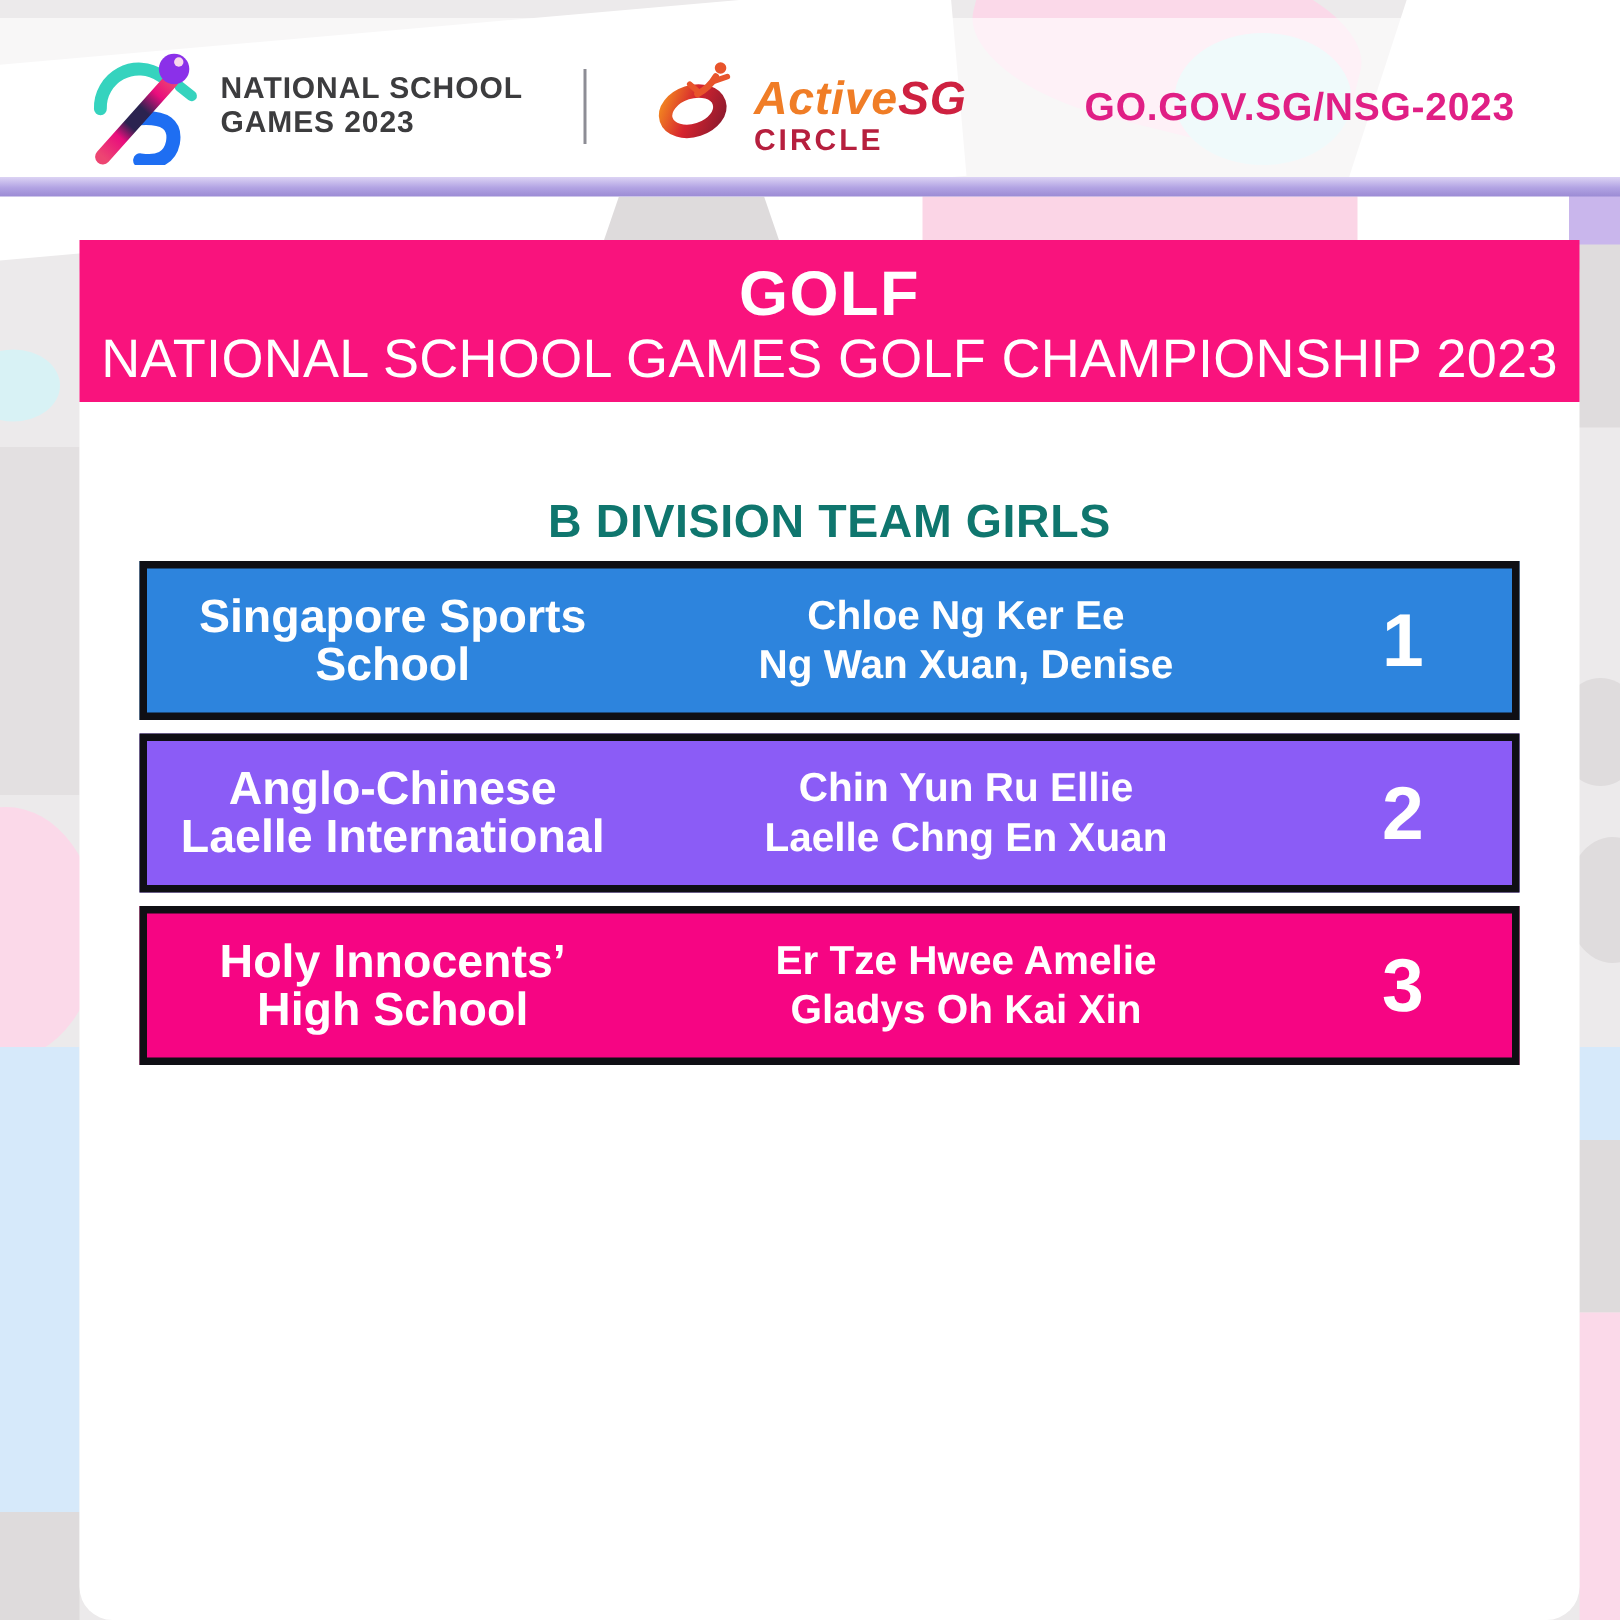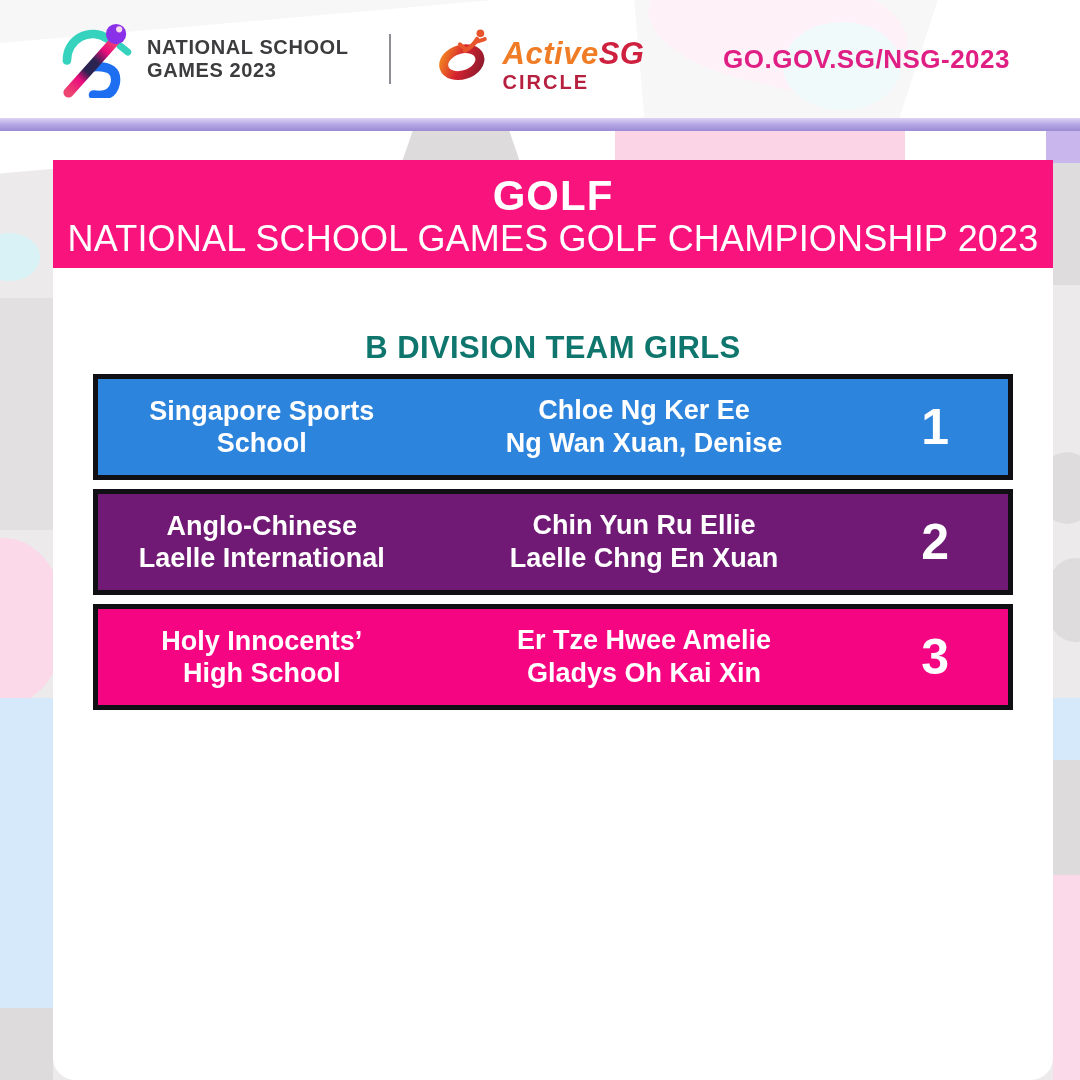--- a/index.html
+++ b/index.html
@@ -23,21 +23,21 @@
   .sh-left-blue  { left:0; top:698px; width:53px; height:314px; background:#D6E9FA; }
   .sh-left-gray2 { left:0; top:1008px; width:53px; height:72px; background:#DEDBDC; }
   .sh-right-gray1{ left:1048px; top:163px; width:32px; height:122px; background:#DFDCDD; }
   .sh-right-gc1  { left:1038px; top:452px; width:58px; height:72px; background:#DFDCDD; border-radius:50%; }
   .sh-right-gc2  { left:1044px; top:558px; width:62px; height:84px; background:#DFDCDD; border-radius:50%; }
   .sh-right-blue { left:1053px; top:698px; width:27px; height:62px; background:#D6E9FA; }
   .sh-right-gray2{ left:1053px; top:760px; width:27px; height:115px; background:#DEDBDC; }
   .sh-right-pink { left:1053px; top:875px; width:27px; height:205px; background:#FBD9E9; }
 
   
-  .header { position:absolute; left:0; top:0; width:1080px; height:118px; z-index:5;
+  .header { position:absolute; left:0; top:12px; width:1080px; height:118px; z-index:5;
             background:rgba(255,255,255,0.62); display:flex; align-items:center; }
   .nsg-logo { margin-left:56px; display:flex; align-items:center; gap:13px; }
   .nsg-text { font-weight:bold; font-size:20px; line-height:23px; letter-spacing:0.6px; color:#3C3C3E; }
   .divider { width:2px; height:50px; background:#8D8D95; margin-left:40px; }
   .asg-logo { margin-left:42px; display:flex; align-items:flex-start; gap:6px; }
   .asg-textcol { margin-top:14px; }
   .asg-brand { font-style:italic; font-weight:bold; font-size:31px; line-height:30px; letter-spacing:0.5px; }
   .asg-circle { font-weight:bold; font-size:20px; letter-spacing:2px; margin-top:2px; }
   .nsg-url { margin-left:auto; margin-right:70px; font-weight:bold; font-size:26px; letter-spacing:0.5px; }
 
@@ -51,21 +51,21 @@
             display:flex; flex-direction:column; justify-content:center; }
   .banner-sport { font-weight:bold; font-size:42px; line-height:44px; letter-spacing:1px; }
   .banner-sub   { font-weight:normal; font-size:36px; line-height:32px; margin-top:5px; letter-spacing:0.2px; }
   .section-heading { margin-top:62px; text-align:center; font-weight:bold;
                      font-size:31px; line-height:36px; letter-spacing:0.4px; }
   .rows { margin:8px 40px 0 40px; }
   .row { height:106px; border:5px solid #0F0F14; margin-bottom:9px;
          display:grid; grid-template-columns:36% 48% 16%; align-items:center;
          color:#FFFFFF; font-weight:bold; text-align:center; }
   .school span, .players span { display:block; }
-  .school  { font-size:27px; line-height:32px; }
+  .school  { font-size:31px; line-height:32px; }
   .players { font-size:27px; line-height:33px; }
   .rank    { font-size:50px; line-height:1; }
 </style>
 </head>
 <body>
 
 <div class="stage">
 
   <div class="sh sh-white-ribbon1"></div>
   <div class="sh sh-white-topright"></div>
@@ -160,21 +160,21 @@
           <span>Singapore Sports</span>
           <span>School</span>
         </div>
         <div class="players">
           <span>Chloe Ng Ker Ee</span>
           <span>Ng Wan Xuan, Denise</span>
         </div>
         <div class="rank">1</div>
       </div>
 
-      <div class="row" style="background: #701a75;">
+      <div class="row" style="background: #8b5cf6;">
         <div class="school">
           <span>Anglo-Chinese</span>
           <span>Laelle International</span>
         </div>
         <div class="players">
           <span>Chin Yun Ru Ellie</span>
           <span>Laelle Chng En Xuan</span>
         </div>
         <div class="rank">2</div>
       </div>

